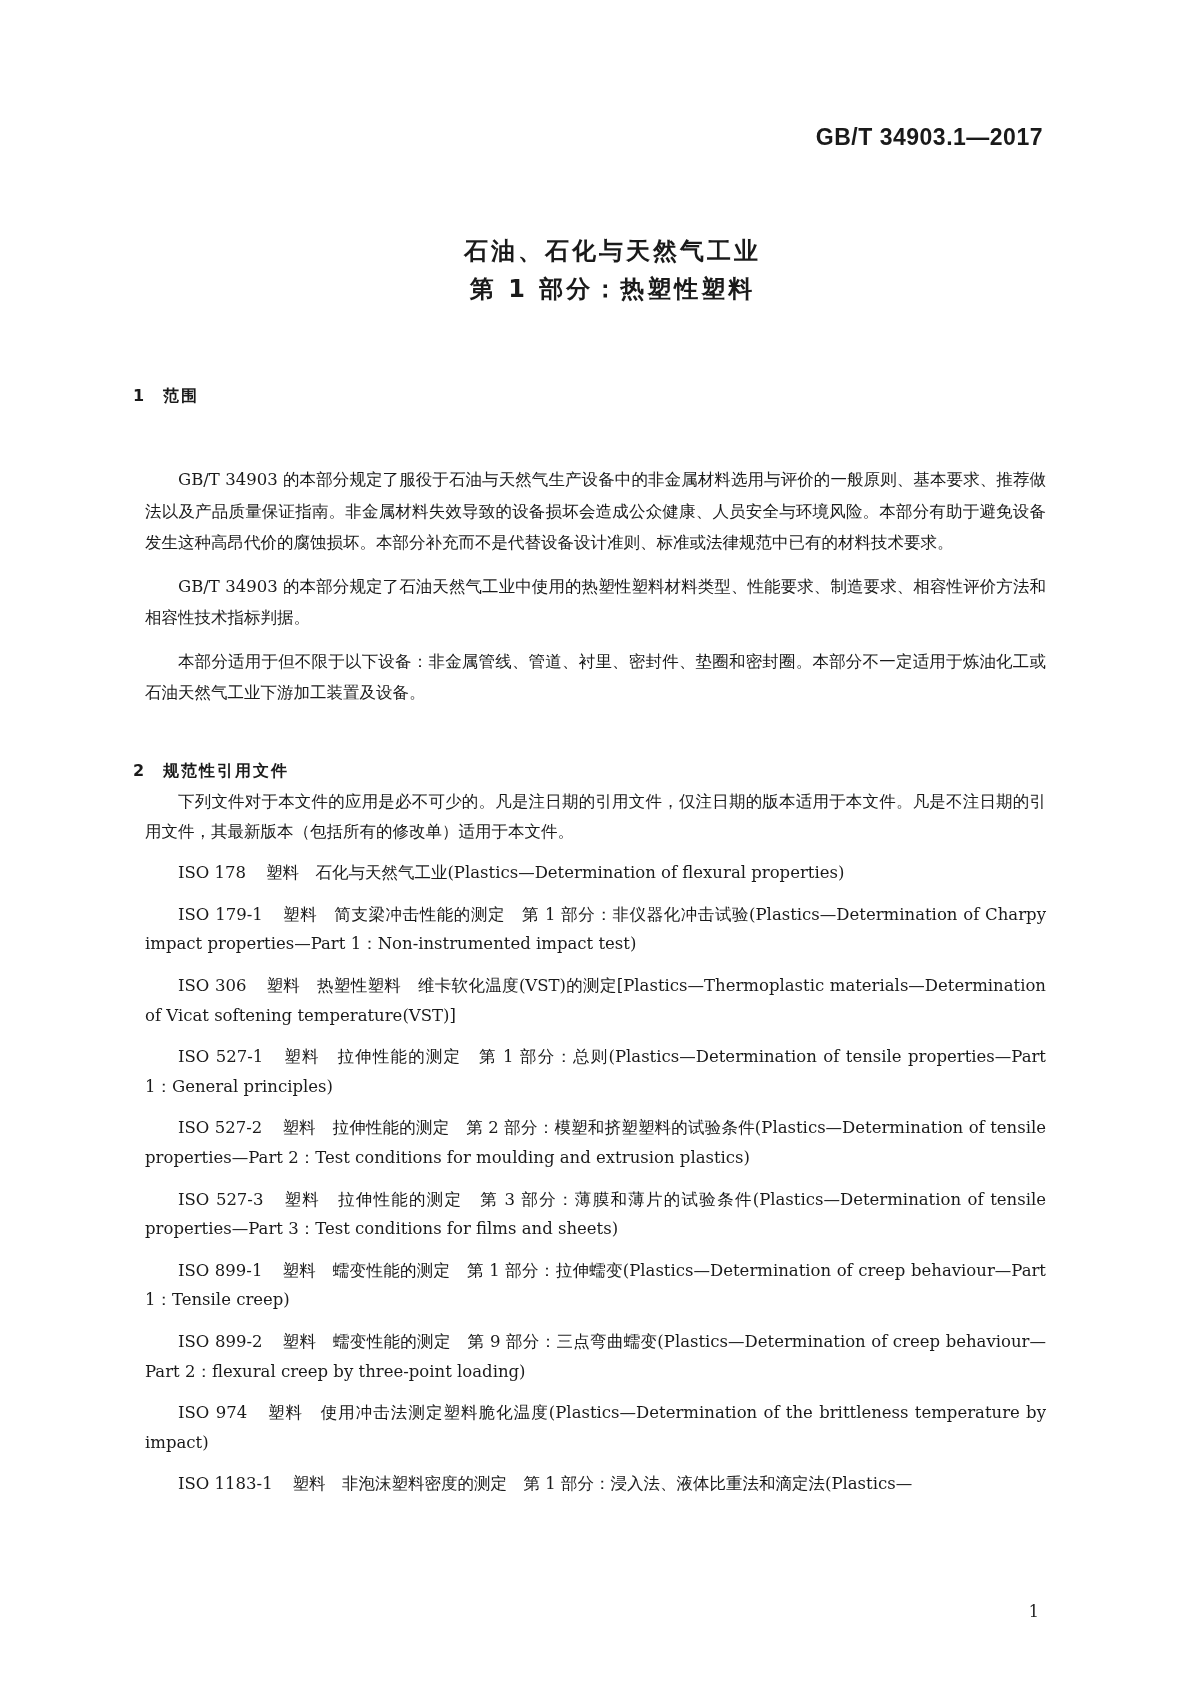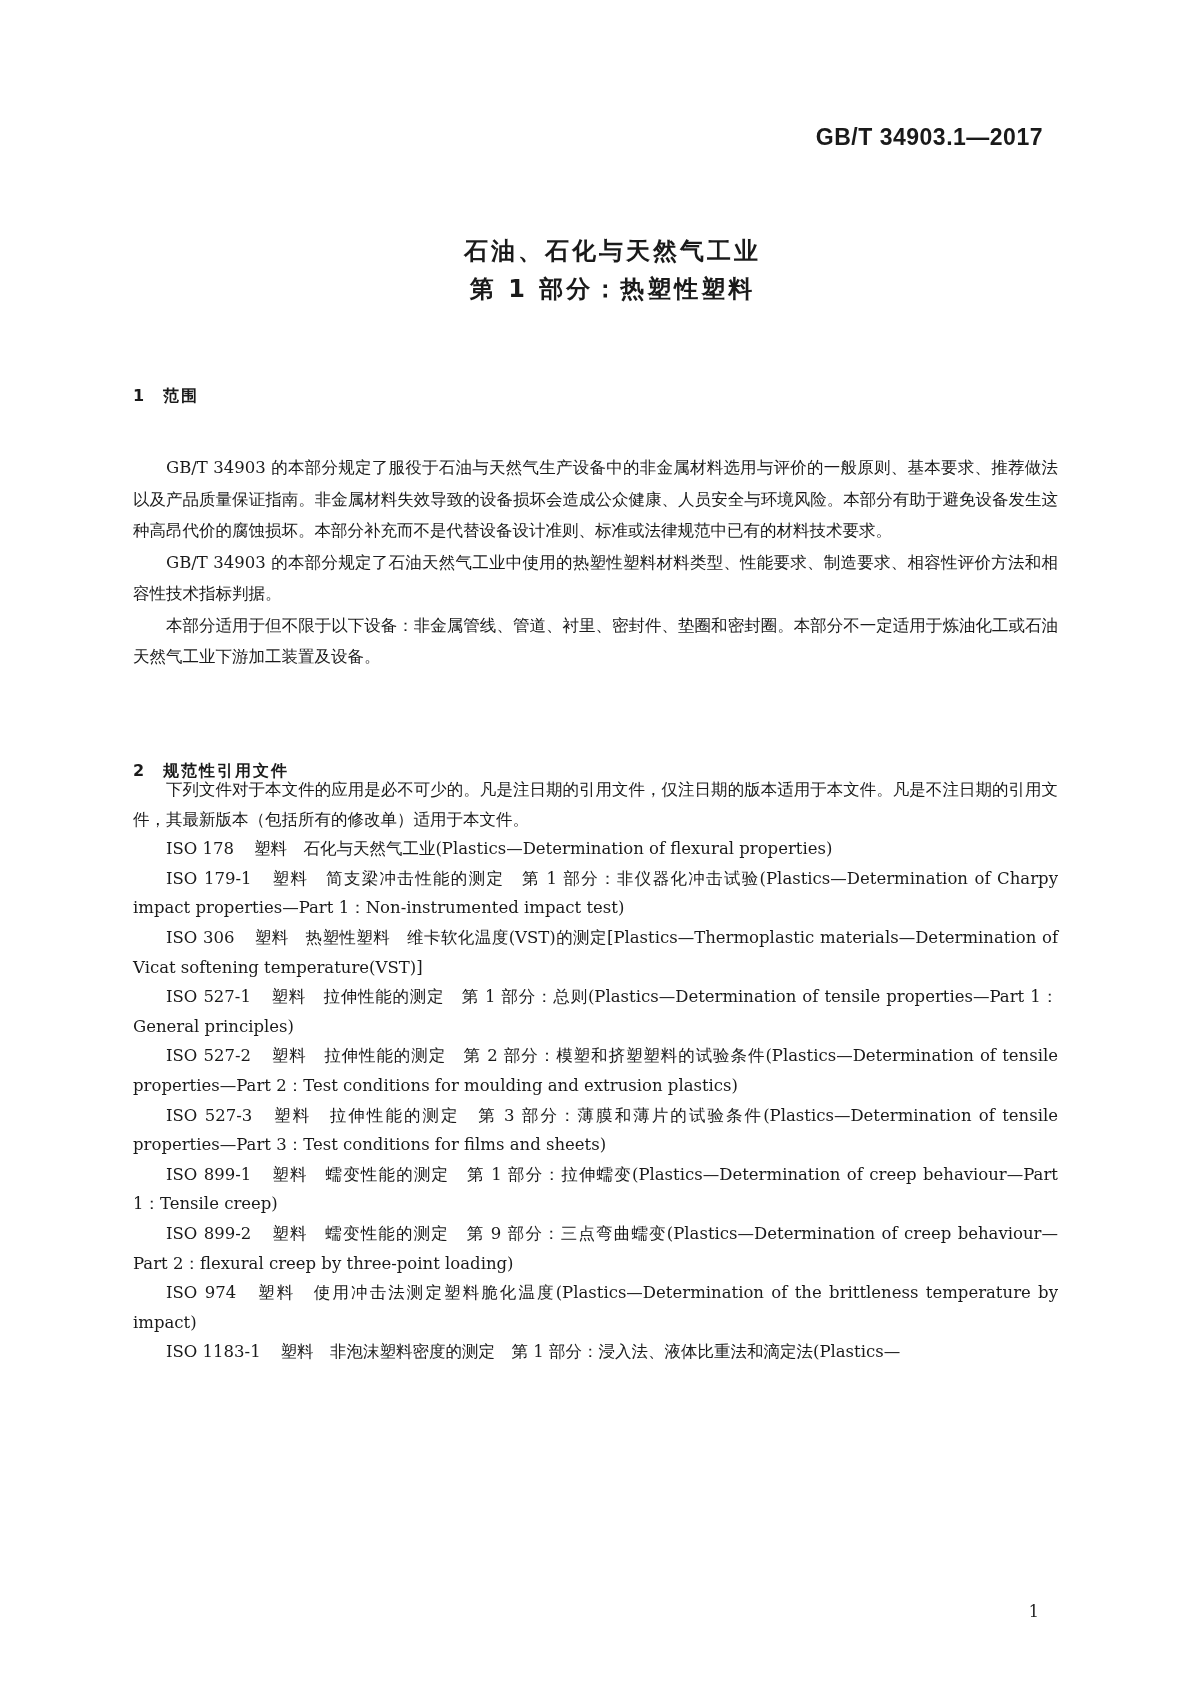--- a/index.html
+++ b/index.html
@@ -49,21 +49,21 @@
     .section-heading .num { display: inline-block; width: 30px; }
     .para-block {
       position: absolute;
       left: 133px;
       width: 925px;
       font-size: 16.5px;
       line-height: 31.5px;
       text-align: justify;
     }
     .para-block p {
-      margin: 0;
+      margin: 12px;
       text-indent: 2em;
     }
     .ref {
       margin: 0;
       text-indent: 2em;
       text-align: justify;
     }
     .ref .gap { display: inline-block; width: 1.2em; }
     .page-num {
       position: absolute;

